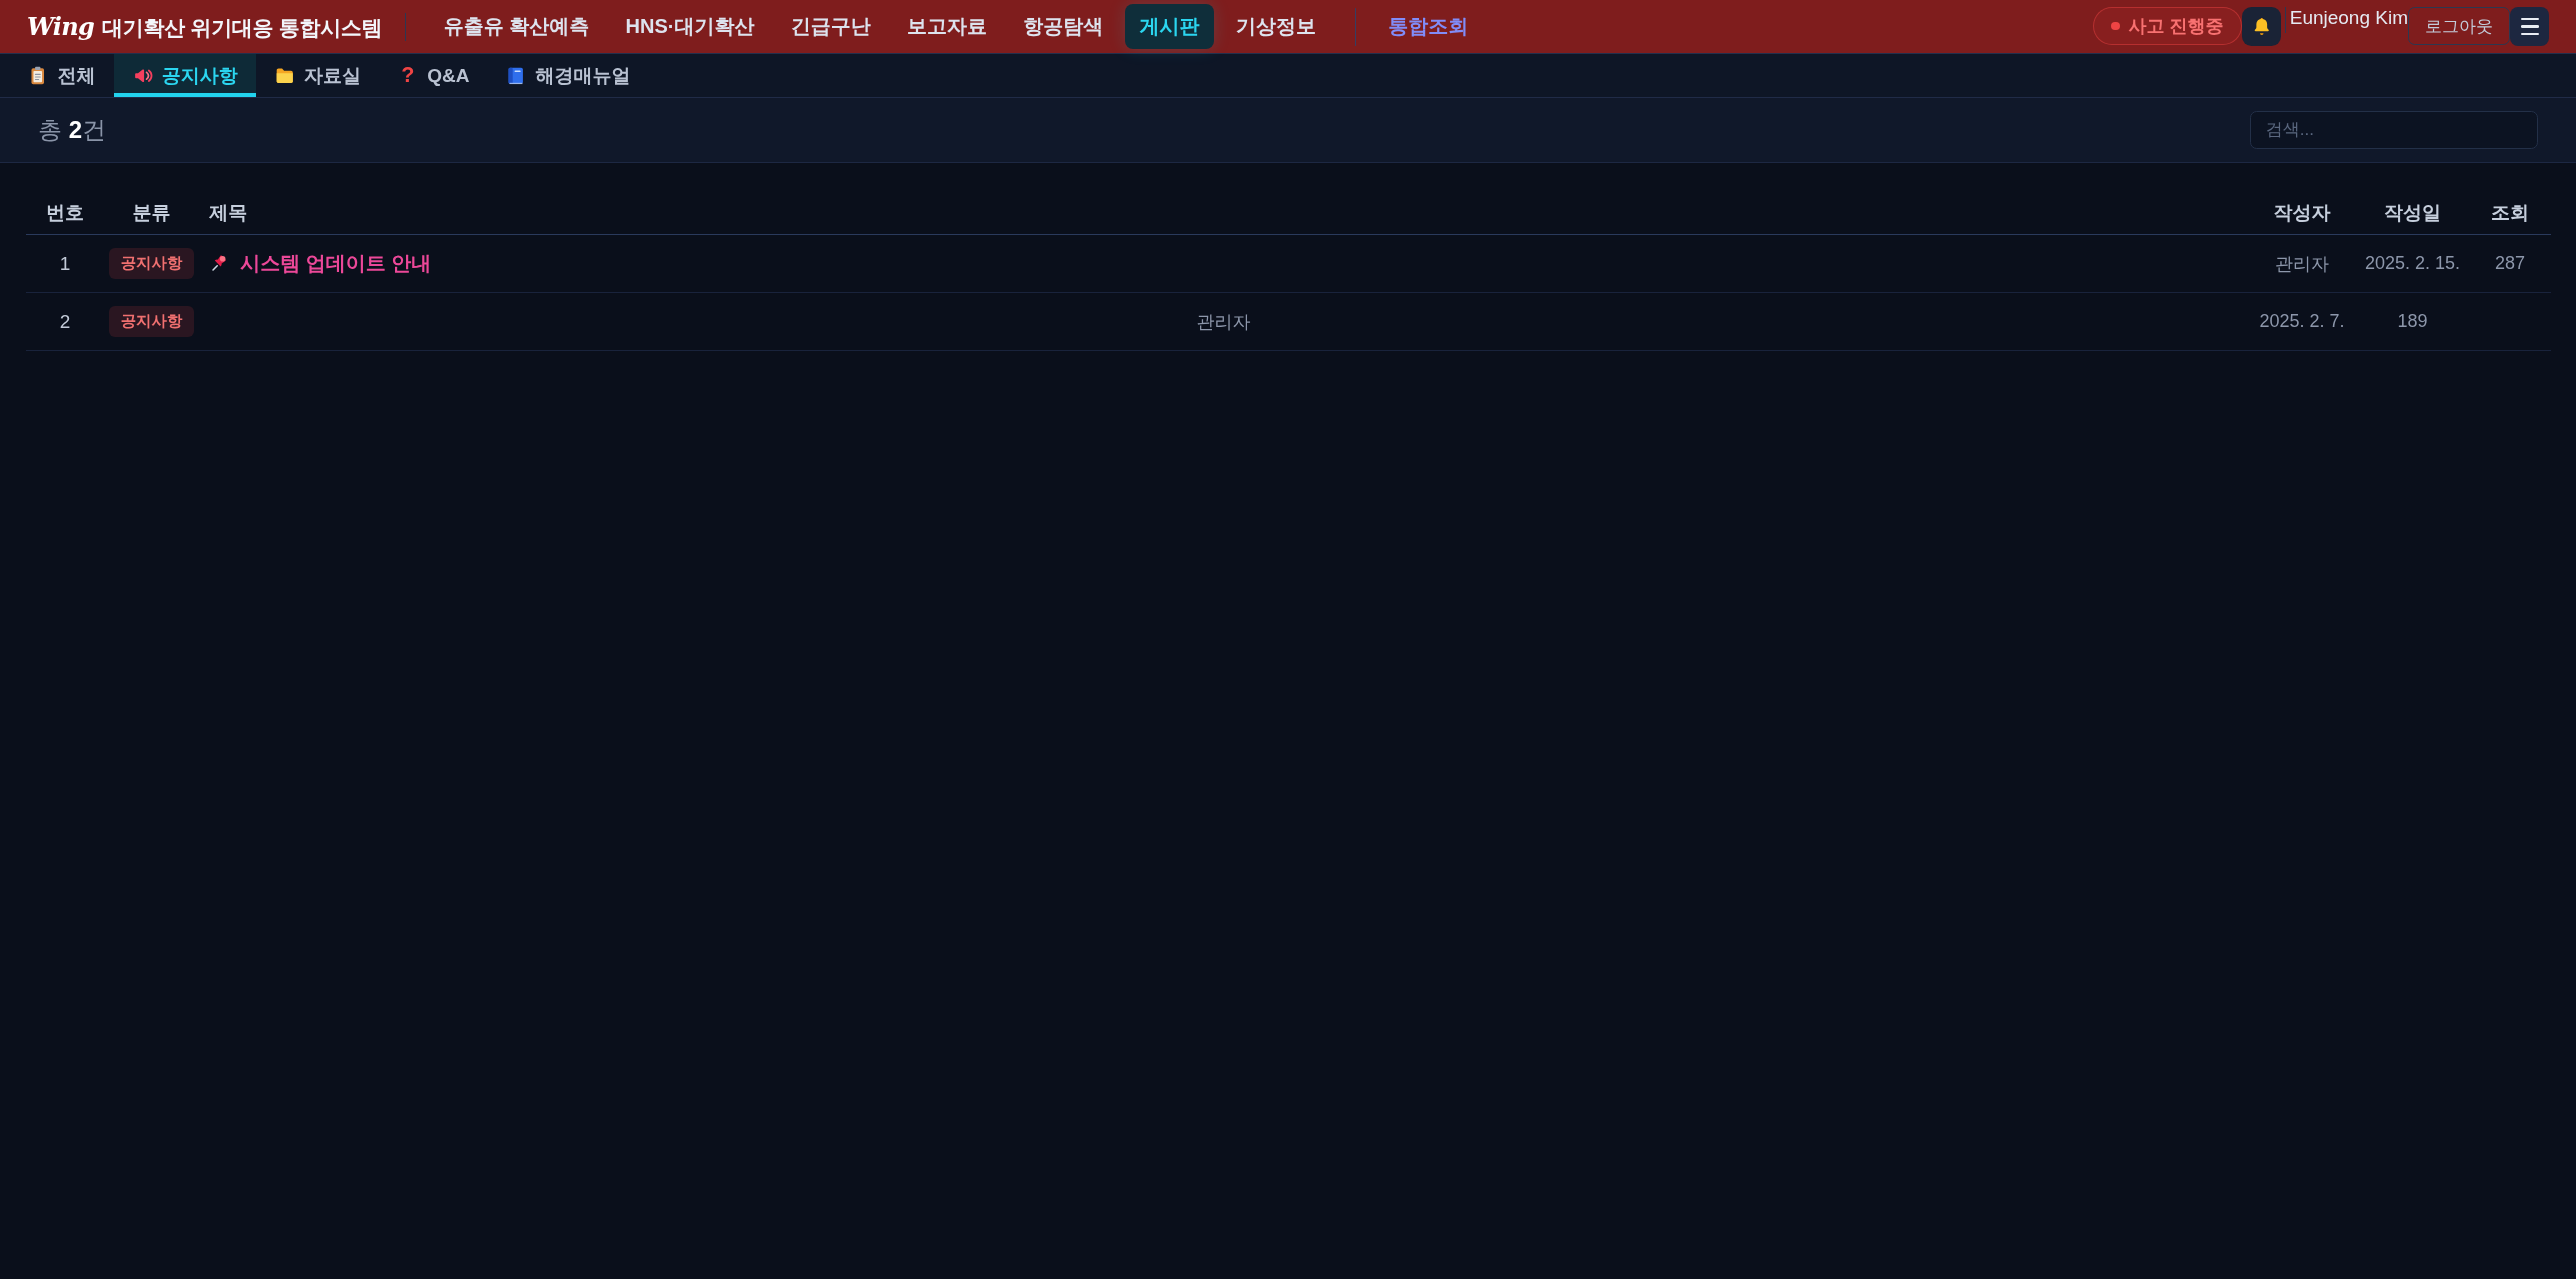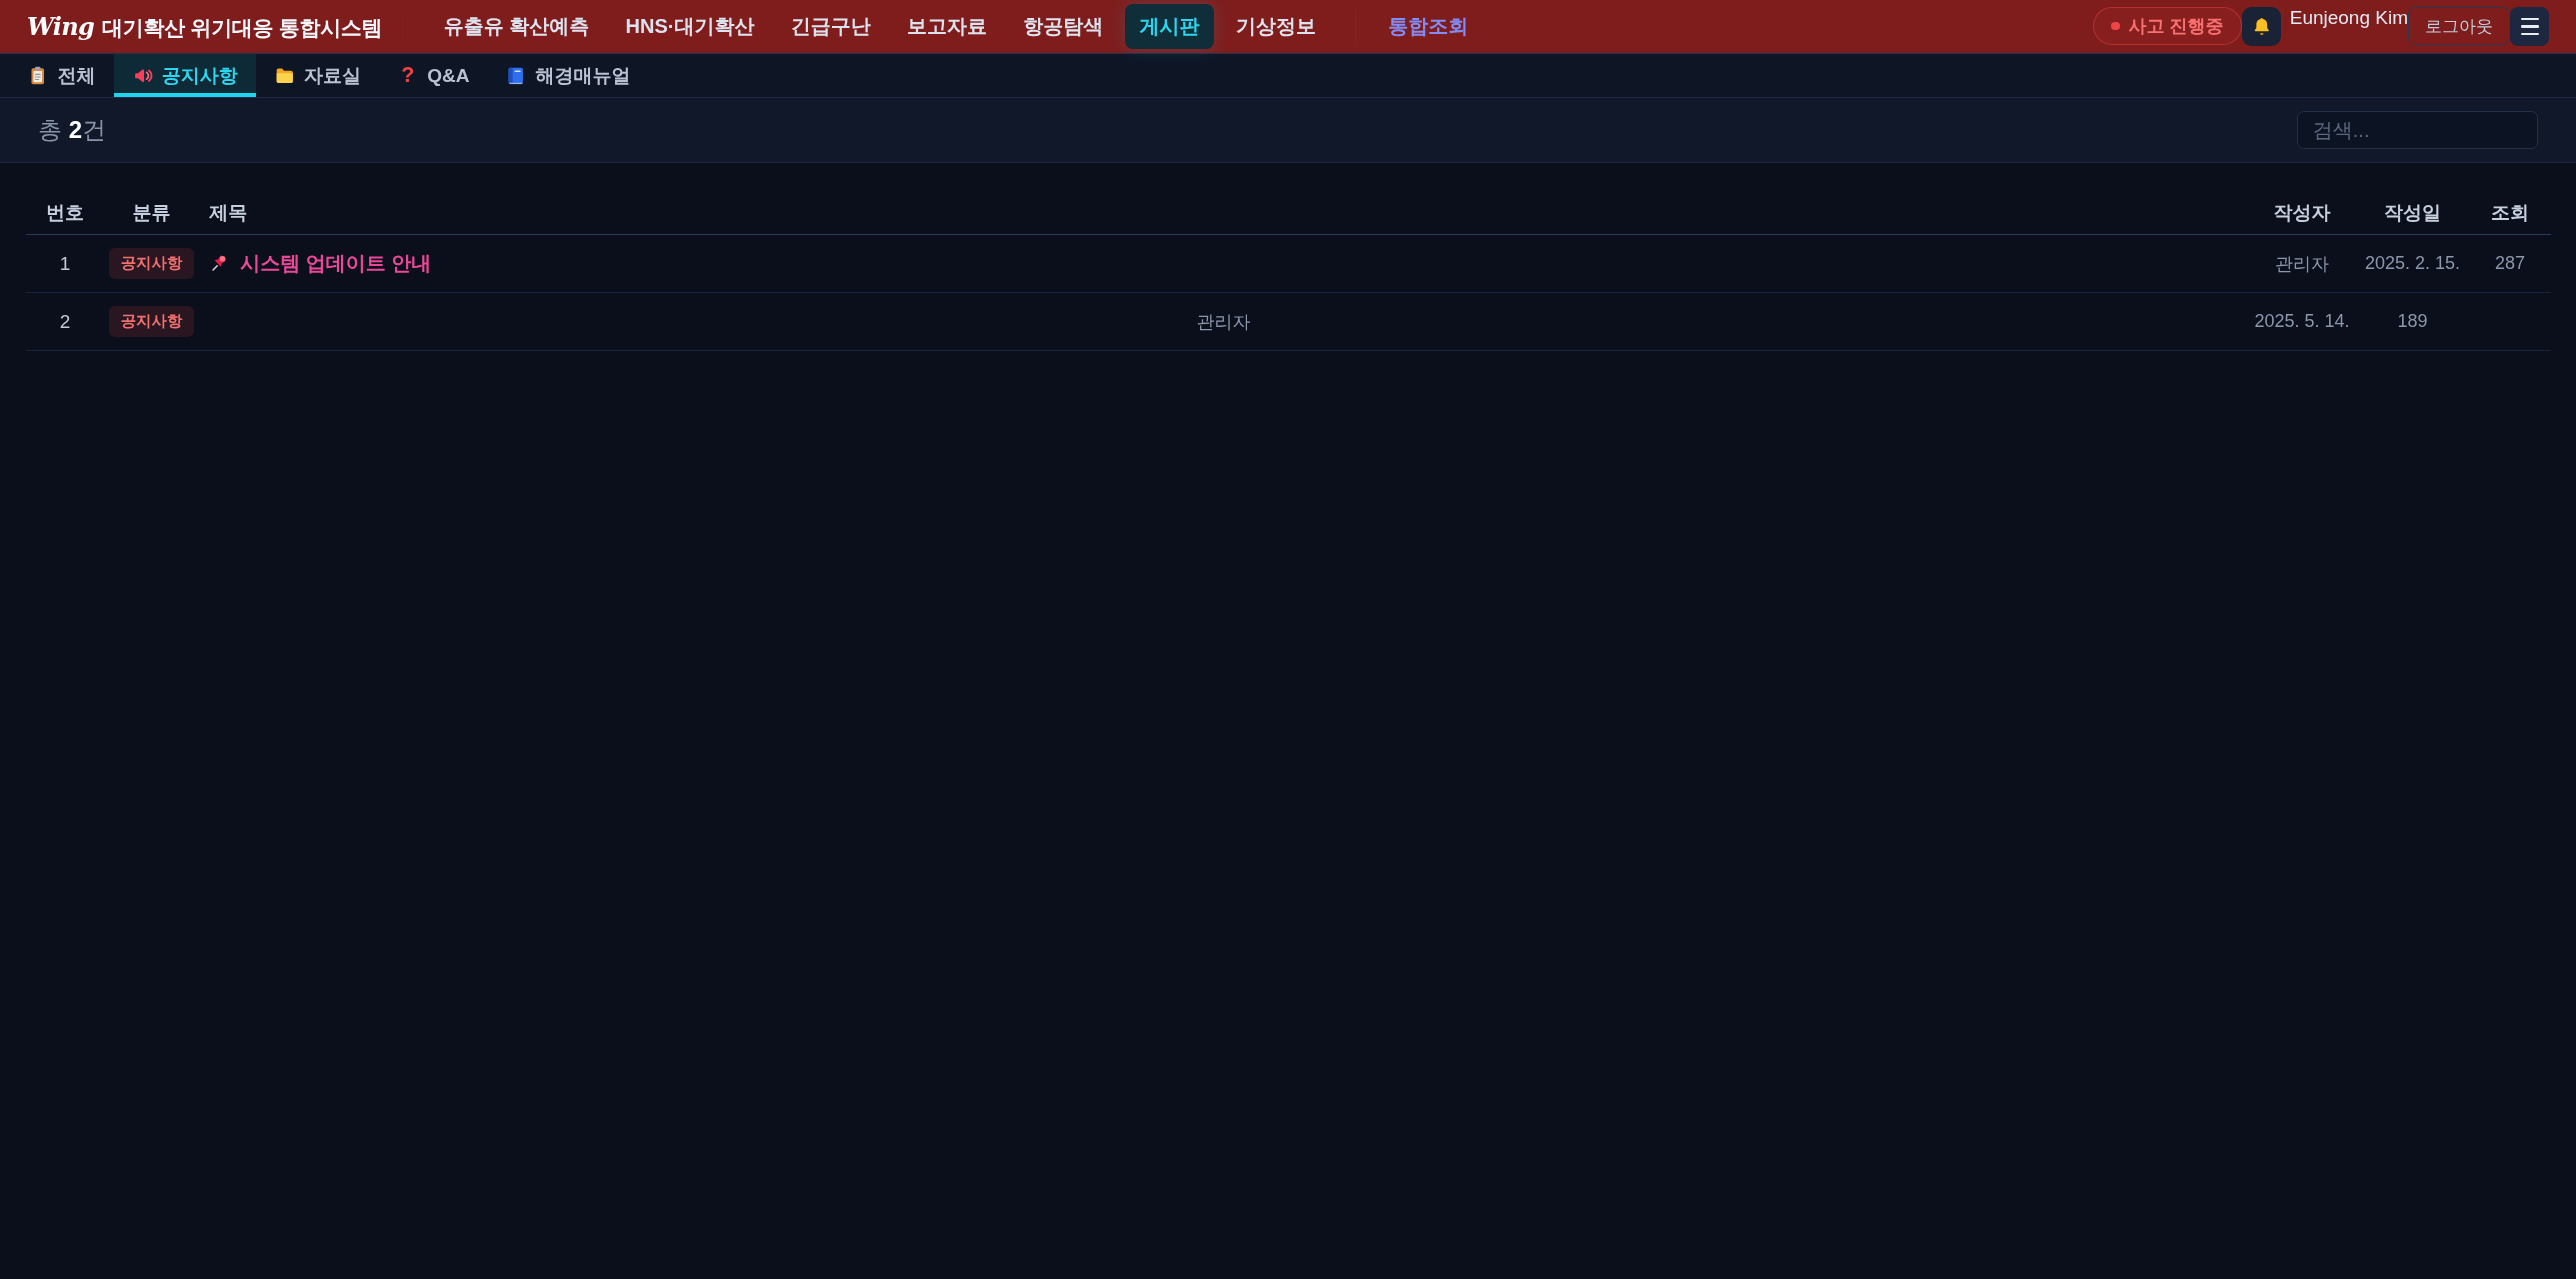--- a/index.html
+++ b/index.html
@@ -77,22 +77,22 @@
   .q-glyph { font-size: 21.5px; font-weight: 800; color: #ef4444; width: 21.5px; text-align: center; }
 
   
   .toolbar {
     height: 65px; background: #10182a; border-bottom: 0.7px solid #1d2843;
     display: flex; align-items: center; justify-content: space-between; padding: 0 38px;
   }
   .count { font-size: 24px; color: #8a94a8; white-space: pre; }
   .count b { color: #ffffff; font-weight: 700; }
   .search-input {
-    width: 241px; height: 38px; background: #0c1322; border: 0.7px solid #233048;
-    border-radius: 6.7px; color: #dbe2ee; font-size: 20px; padding: 0 14.8px; outline: none;
+    width: 288px; height: 38px; background: #0c1322; border: 0.7px solid #233048;
+    border-radius: 6.7px; color: #dbe2ee; font-size: 17px; padding: 0 14.8px; outline: none;
     font-family: inherit;
   }
   .search-input::placeholder { color: #5b6880; }
 
   
   .content { padding: 0 25.5px; }
   .grid-row {
     display: grid;
     grid-template-columns: 79px 94px 1fr 107px 114px 81px;
     align-items: center;
@@ -228,17 +228,17 @@
     </div>
     <div class="cell-c row-meta">관리자</div>
     <div class="cell-c row-meta">2025. 2. 15.</div>
     <div class="cell-c row-meta">287</div>
   </div>
 
   <div class="grid-row trow">
     <div class="cell-c row-no">2</div>
     <div class="cell-c"><span class="cat-badge">공지사항</span></div>
     <div class="cell-c row-meta">관리자</div>
-    <div class="cell-c row-meta">2025. 5. 14.</div>
+    <div class="cell-c row-meta">2025. 2. 7.</div>
     <div class="cell-c row-meta">189</div>
   </div>
 </main>
 
 
 </body></html>

